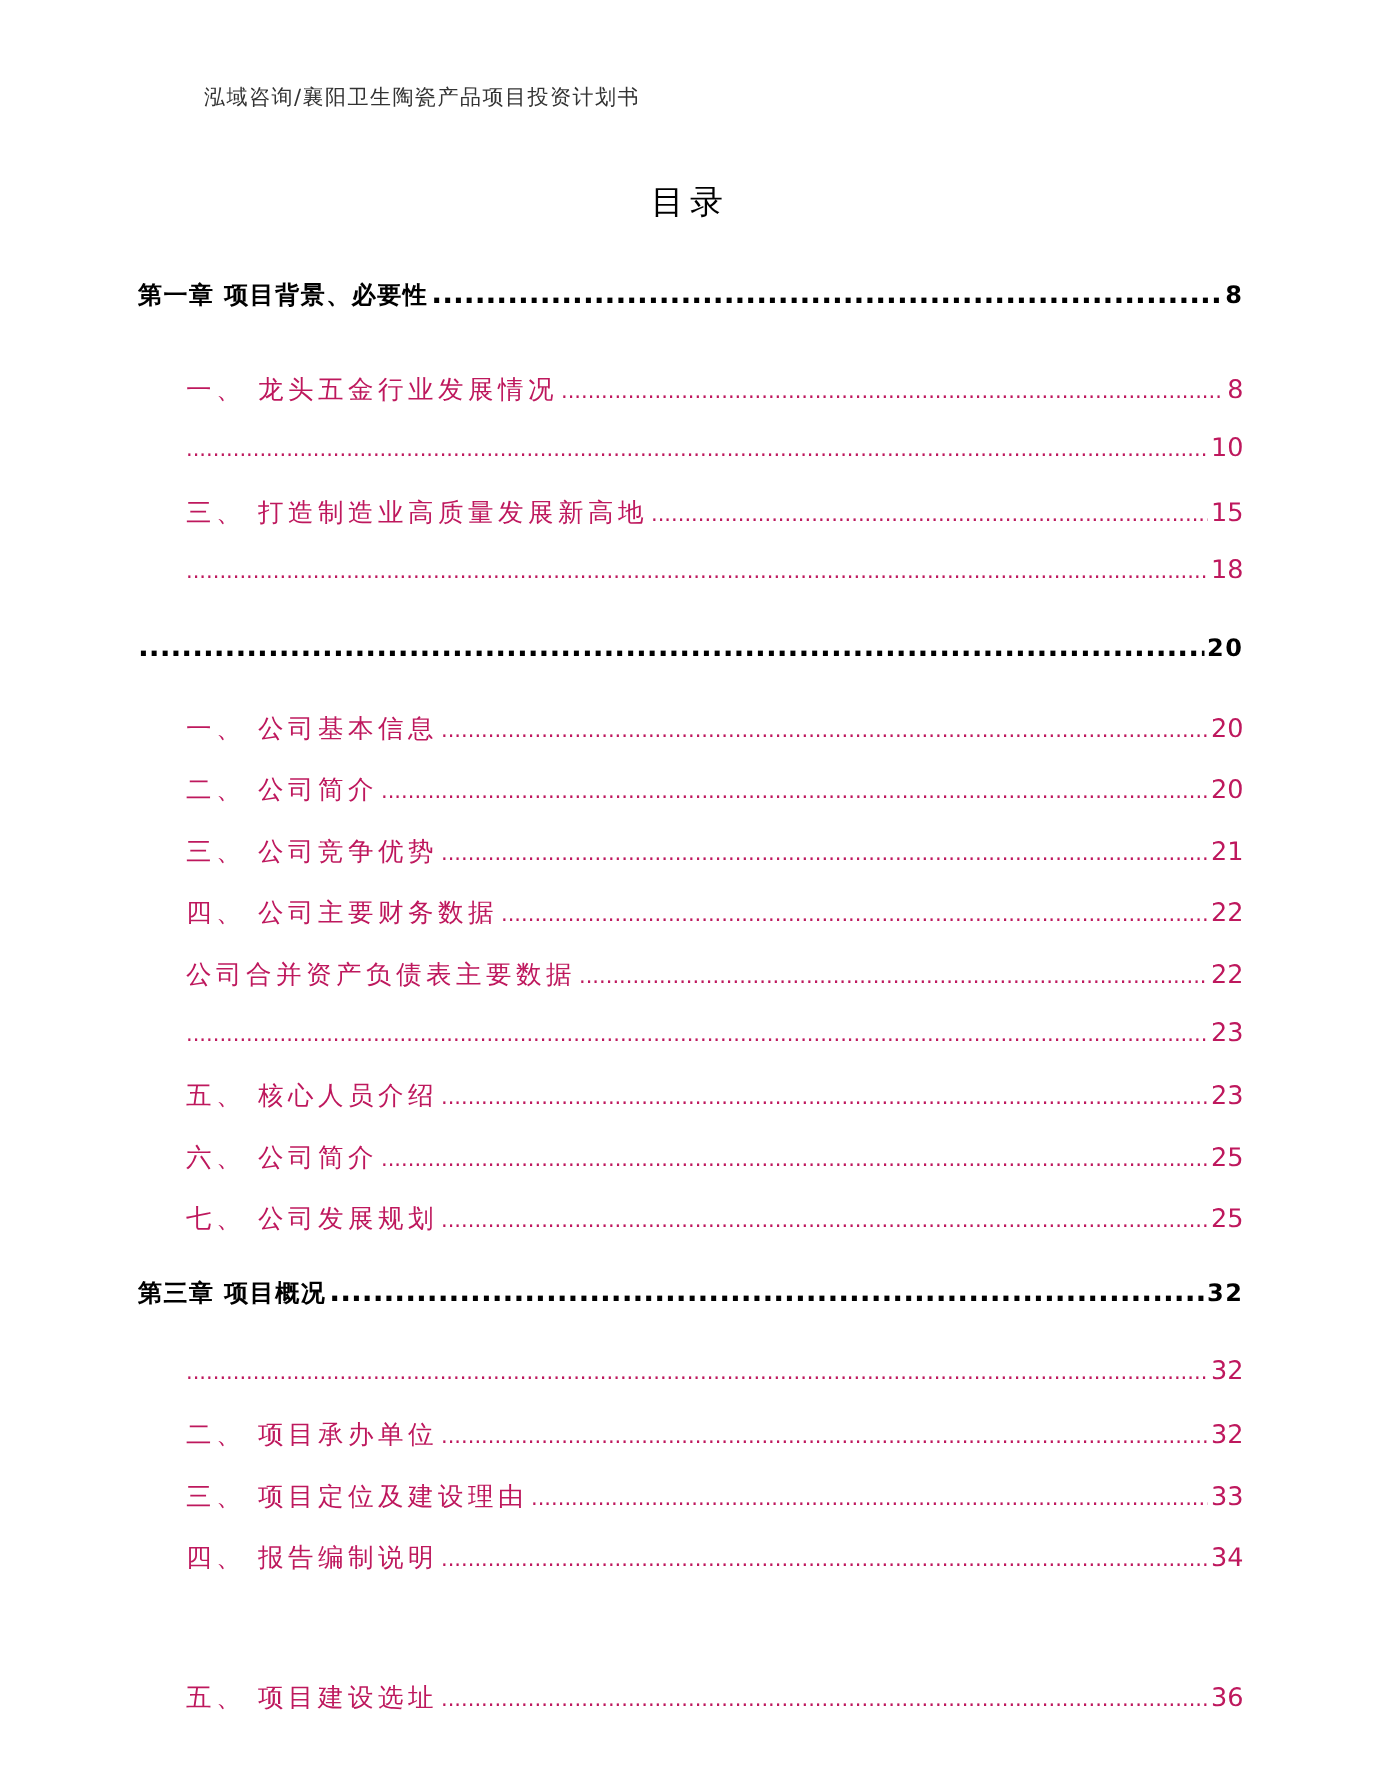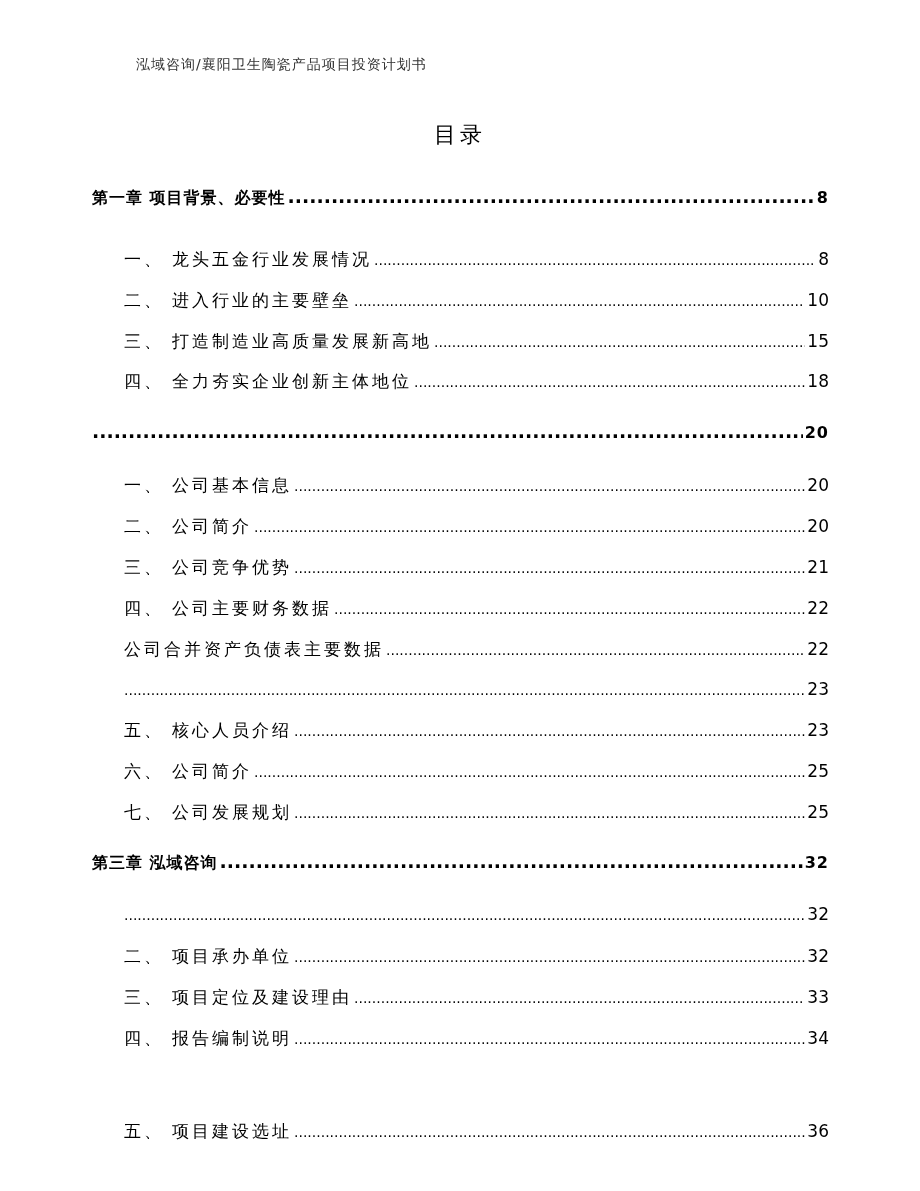--- a/index.html
+++ b/index.html
@@ -8,21 +8,21 @@
   .header { position: absolute; left: 92px; top: 56px; font-size: 14px; color: #333; letter-spacing: 1px; margin-left: 44px; }
   .title { position: absolute; left: 0; width: 920px; top: 120px; text-align: center; font-size: 22px; letter-spacing: 4px; }
   .toc { position: absolute; left: 92px; width: 737px; top: 0; }
   .row { position: absolute; left: 0; right: 0; display: flex; align-items: baseline; white-space: nowrap; overflow: hidden; }
   .row .label { flex: 0 0 auto; padding-right: 2px; }
   .row .dots { flex: 1 1 auto; overflow: hidden; white-space: nowrap; }
   .row .dots::before { content: "........................................................................................................................................................................................................................................................"; }
   .row .page { flex: 0 0 auto; padding-left: 2px; }
   .chapter { font-size: 16px; font-weight: bold; letter-spacing: 1px; }
   .chapter .dots { font-size: 19px; letter-spacing: 0; }
-  .section { font-size: 17px; color: #000000; letter-spacing: 3px; }
+  .section { font-size: 17px; color: #be185d; letter-spacing: 3px; }
   .section .dots { letter-spacing: 0; font-size: 14px; }
   .section .page { letter-spacing: 0; }
   .indent { padding-left: 32px; }
   .num { display: inline-block; width: 48px; }
 </style>
 </head>
 <body>
 
 <div class="header">泓域咨询/襄阳卫生陶瓷产品项目投资计划书</div>
 <div class="title">目录</div>
@@ -32,31 +32,29 @@
     <span class="label">第一章 项目背景、必要性</span>
       <span class="dots"></span>
       <span class="page">8</span>
   </div>
   <div class="row section indent" style="top:248px">
     <span class="label"><span class="num">一、</span><span>龙头五金行业发展情况</span></span>
       <span class="dots"></span>
       <span class="page">8</span>
   </div>
   <div class="row section indent" style="top:289px">
-    <span class="label"><span class="num">二、</span><span>进入行业的主要壁垒</span></span>
       <span class="dots"></span>
       <span class="page">10</span>
   </div>
   <div class="row section indent" style="top:330px">
     <span class="label"><span class="num">三、</span><span>打造制造业高质量发展新高地</span></span>
       <span class="dots"></span>
       <span class="page">15</span>
   </div>
   <div class="row section indent" style="top:370px">
-    <span class="label"><span class="num">四、</span><span>全力夯实企业创新主体地位</span></span>
       <span class="dots"></span>
       <span class="page">18</span>
   </div>
 
   <div class="row chapter" style="top:420px">
       <span class="dots"></span>
       <span class="page">20</span>
   </div>
   <div class="row section indent" style="top:474px">
     <span class="label"><span class="num">一、</span><span>公司基本信息</span></span>
@@ -97,21 +95,21 @@
       <span class="dots"></span>
       <span class="page">25</span>
   </div>
   <div class="row section indent" style="top:801px">
     <span class="label"><span class="num">七、</span><span>公司发展规划</span></span>
       <span class="dots"></span>
       <span class="page">25</span>
   </div>
 
   <div class="row chapter" style="top:850px">
-    <span class="label">第三章 泓域咨询</span>
+    <span class="label">第三章 项目概况</span>
       <span class="dots"></span>
       <span class="page">32</span>
   </div>
   <div class="row section indent" style="top:904px">
       <span class="dots"></span>
       <span class="page">32</span>
   </div>
   <div class="row section indent" style="top:945px">
     <span class="label"><span class="num">二、</span><span>项目承办单位</span></span>
       <span class="dots"></span>

